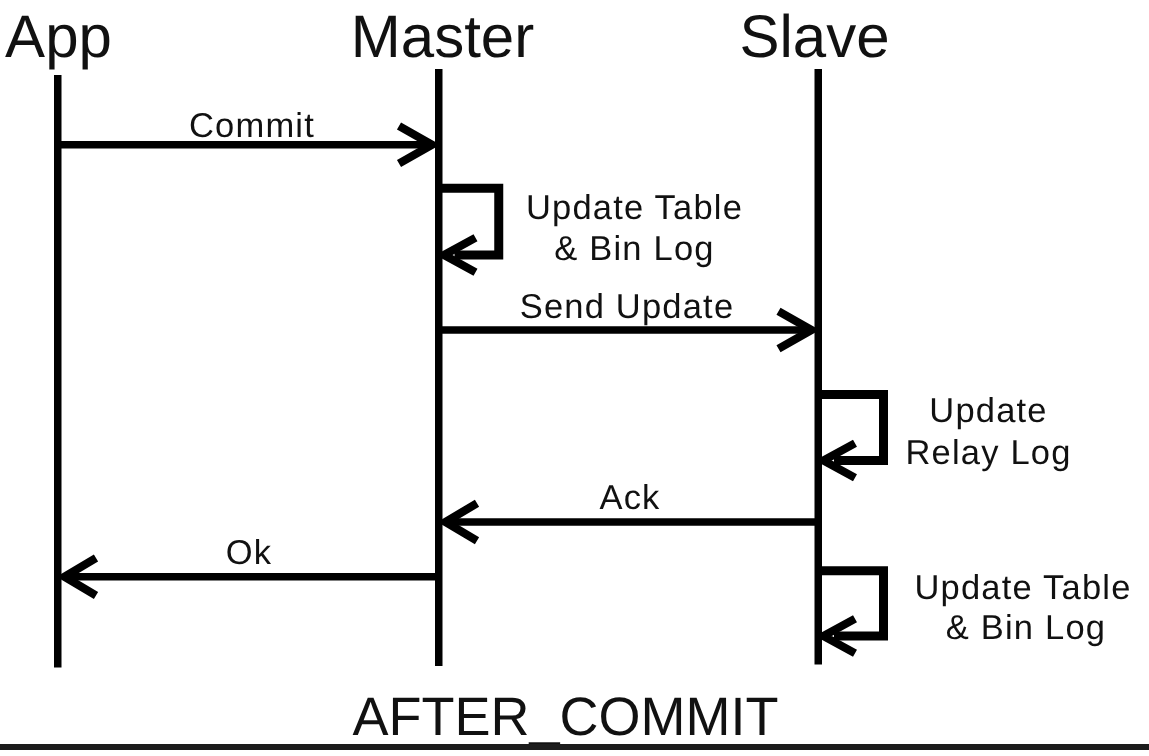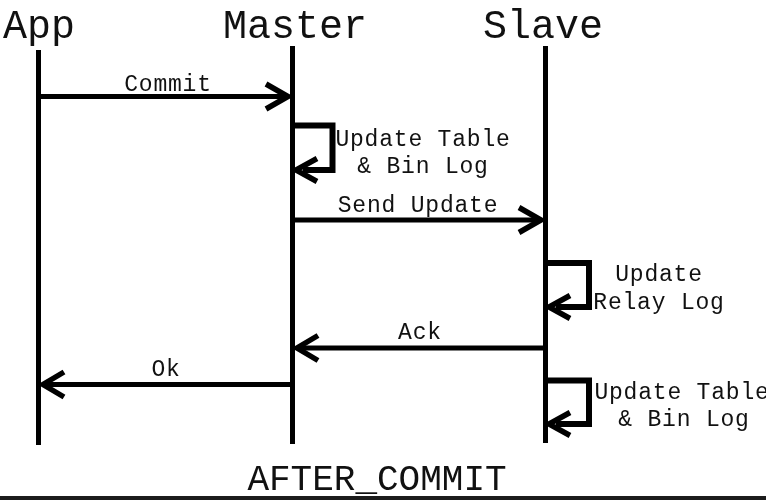--- a/index.html
+++ b/index.html
@@ -6,21 +6,21 @@
     margin: 0;
     padding: 0;
     background: var(--background, #ffffff);
   }
   .canvas {
     position: relative;
     width: 766px;
     height: 504px;
     background: var(--background, #ffffff);
     overflow: hidden;
-    font-family: Liberation Mono, monospace;
+    font-family: Liberation Sans, sans-serif;
   }
   svg { display: block; }
   .lifeline {
     stroke: var(--line, #000000);
     stroke-width: 5;
   }
   .msg-line {
     stroke: var(--line, #000000);
     stroke-width: 5;
   }

